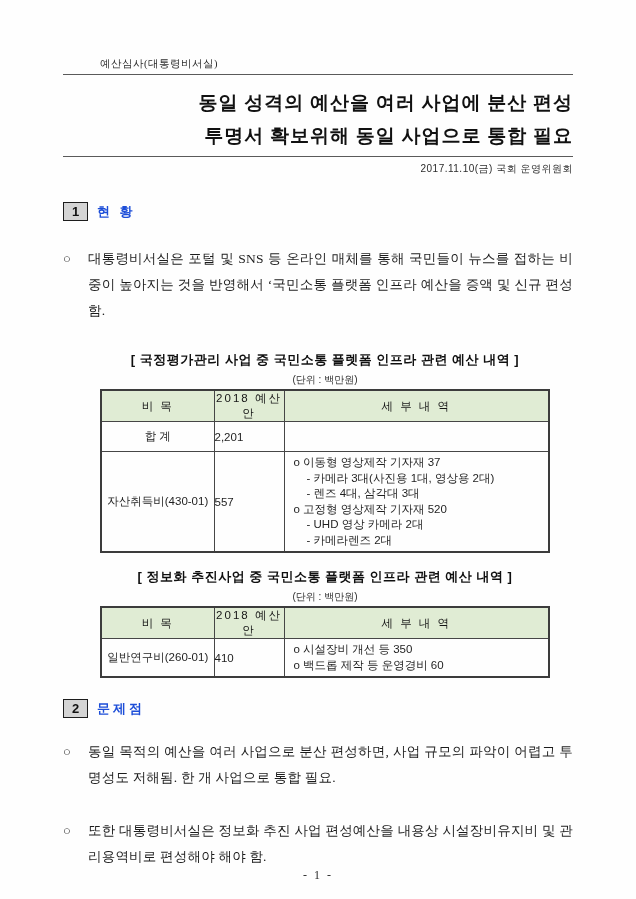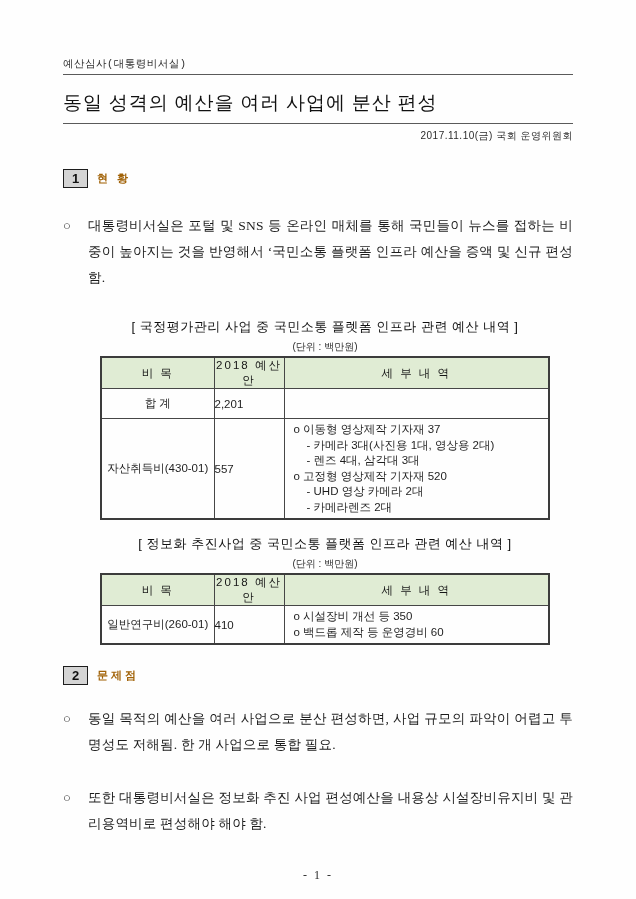--- a/index.html
+++ b/index.html
@@ -4,53 +4,53 @@
 <style>
   * { margin:0; padding:0; box-sizing:border-box; }
   html,body { background:#ffffff; }
   .page {
     width:636px; height:899px; position:relative;
     background:#fefefe; color:#1c1c1c; overflow:hidden;
     font-family:"Liberation Serif","DejaVu Serif",serif;
     padding:57px 63px 0 63px;
   }
   .header-note {
-    font-family:Liberation Mono, monospace;
-    font-size:10.5px; color:#2b2b2b; letter-spacing:0.5px;
+    font-family:Liberation Serif, serif;
+    font-size:10.5px; color:#2b2b2b; letter-spacing:0.5px;margin-left:37px;
   }
   .rule { border:none; border-top:1px solid #5a5a5a; margin-top:3px; }
-  .doc-title { margin-top:11px; text-align:left; font-weight:normal;
+  .doc-title { margin-top:11px; text-align:right; font-weight:bold;
     font-size:19px; line-height:33px; letter-spacing:1px; color:#111; }
   .title-rule { margin-top:4px; }
   .date-line {
     margin-top:5px; text-align:right; font-size:10px; color:#2b2b2b;
     font-family:"Liberation Sans","DejaVu Sans",sans-serif; letter-spacing:0.5px;
   }
   .section-head { display:flex; align-items:center; gap:9px;
     font-family:"Liberation Sans","DejaVu Sans",sans-serif; }
   .section-head.first { margin-top:26px; }
   .section-head.second { margin-top:21px; }
   .section-num {
     width:25px; height:19px; flex:none;
     background:var(--box-gray,#d4d4d4); border:1.5px solid #1d1d1d;
     display:flex; align-items:center; justify-content:center;
     font-size:13px; font-weight:bold; color:#111;
   }
-  .section-title { font-size:11px; font-weight:bold; letter-spacing:3px; color:#a16207; }
+  .section-title { font-size:13px; font-weight:bold; letter-spacing:3px; color:#1d4ed8; }
   .bullet { display:flex; font-size:13.5px; line-height:26px;
     text-align:justify; color:#1c1c1c; }
   .bullet .marker { width:25px; flex:none; font-size:13px; }
   .bullet .btext { flex:1; letter-spacing:0.2px; }
   .bullet.b1 { margin-top:25px; }
   .bullet.b2 { margin-top:21px; }
   .bullet.b3 { margin-top:27px; }
   .tbl-block { width:450px; margin-left:37px; }
   .tbl-block.t1 { margin-top:27px; }
   .tbl-block.t2 { margin-top:15px; }
-  .tbl-caption { text-align:center; font-weight:normal; font-size:13px;
+  .tbl-caption { text-align:center; font-weight:bold; font-size:13px;
     color:#0f0f0f; letter-spacing:0.5px;
     font-family:"Liberation Sans","DejaVu Sans",sans-serif; }
   .unit-note { text-align:center; font-size:10px; color:#2b2b2b;
     margin:4px 0 2px 0;
     font-family:"Liberation Sans","DejaVu Sans",sans-serif; }
   table.budget { border-collapse:collapse; width:450px;
     font-family:"Liberation Sans","DejaVu Sans",sans-serif;
     font-size:11.5px; color:#1e1e1e; border:2px solid #3c3c3c;padding-left:42px; }
   table.budget th, table.budget td { border:1px solid #464646; }
   table.budget th {
@@ -72,20 +72,21 @@
 </head>
 <body>
 
 <div class="page">
 
   <div class="header-note">예산심사(대통령비서실)</div>
   <hr class="rule">
 
   <div class="doc-title">
     <div>동일 성격의 예산을 여러 사업에 분산 편성</div>
+    <div>투명서 확보위해 동일 사업으로 통합 필요</div>
   </div>
   <hr class="rule title-rule">
 
   <div class="date-line">2017.11.10(금) 국회 운영위원회</div>
 
   <div class="section-head first">
     <span class="section-num">1</span>
     <span class="section-title">현 황</span>
   </div>
 

